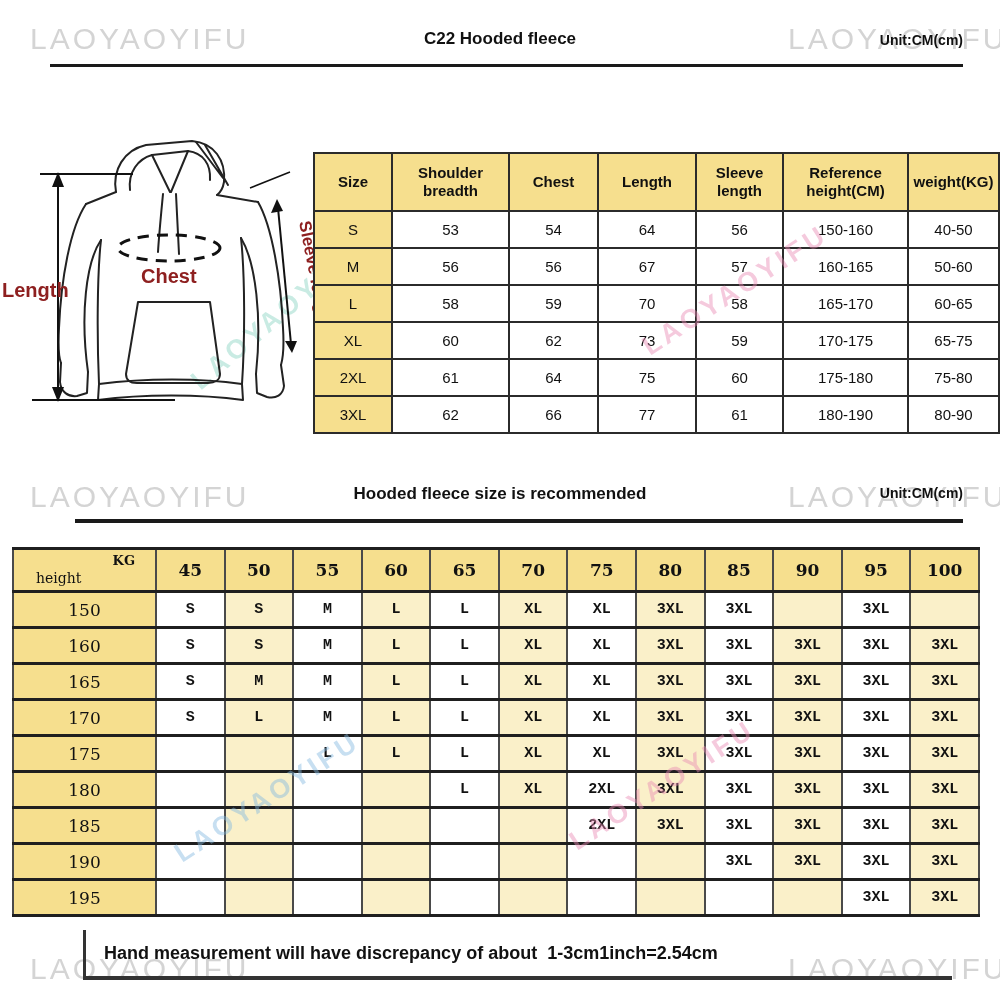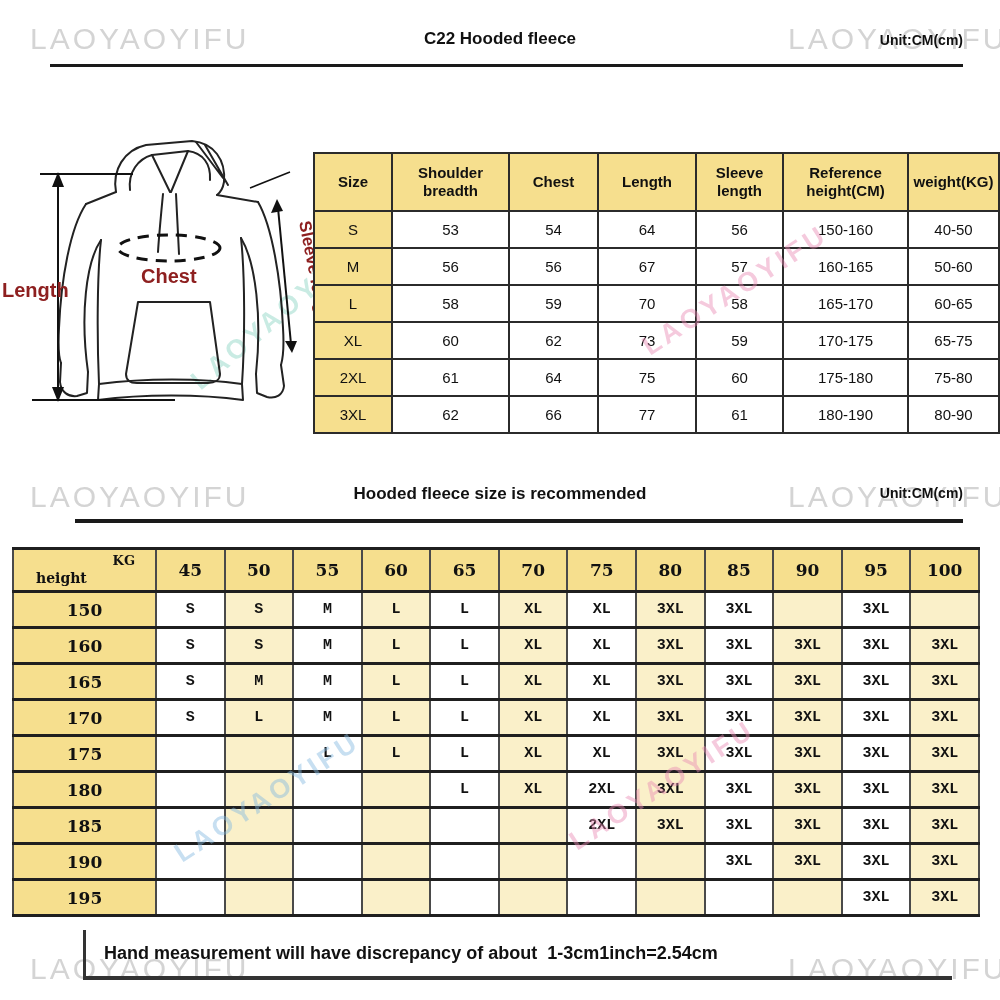--- a/index.html
+++ b/index.html
@@ -51,24 +51,24 @@
   .matrix-table th, .matrix-table td {
     border:2px solid #4a4a4a; border-top:3px solid #1f1f1f; border-bottom:3px solid #1f1f1f;
     padding:0; text-align:center;
   }
   .matrix-table thead th {
     background:#F6DF8E; height:40px;
     font-family:"DejaVu Serif", serif; font-weight:bold; font-size:17px;
   }
   .matrix-table thead th.corner { position:relative; }
   .corner .kg  { position:absolute; top:3px;  right:20px; font-size:13px; font-weight:bold; font-family:"DejaVu Serif",serif; }
-  .corner .hgt { position:absolute; bottom:4px; left:22px; font-size:14px; font-weight:bold; font-family:"DejaVu Serif",serif; }
+  .corner .hgt { position:absolute; bottom:4px; left:22px; font-size:14px; font-weight:normal; font-family:"DejaVu Serif",serif; }
   .matrix-table tbody th {
     background:#F6DF8E; height:33px;
-    font-family:"DejaVu Serif", serif; font-weight:bold; font-size:17px;
+    font-family:"DejaVu Serif", serif; font-weight:normal; font-size:17px;
   }
   .matrix-table tbody td {
     background:#ffffff; font-family:"Liberation Mono", monospace; font-weight:700; font-size:15px;
   }
   .matrix-table tbody td.alt { background:#FAF0C9; }
 
   
   .footer-bracket {
     position:absolute; left:83px; top:930px; width:848px; height:46px;
     border-left:3px solid #333; border-bottom:4px solid #333;

